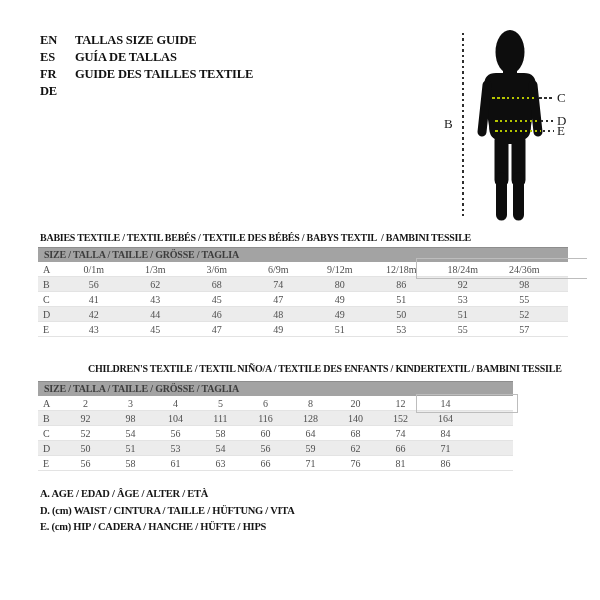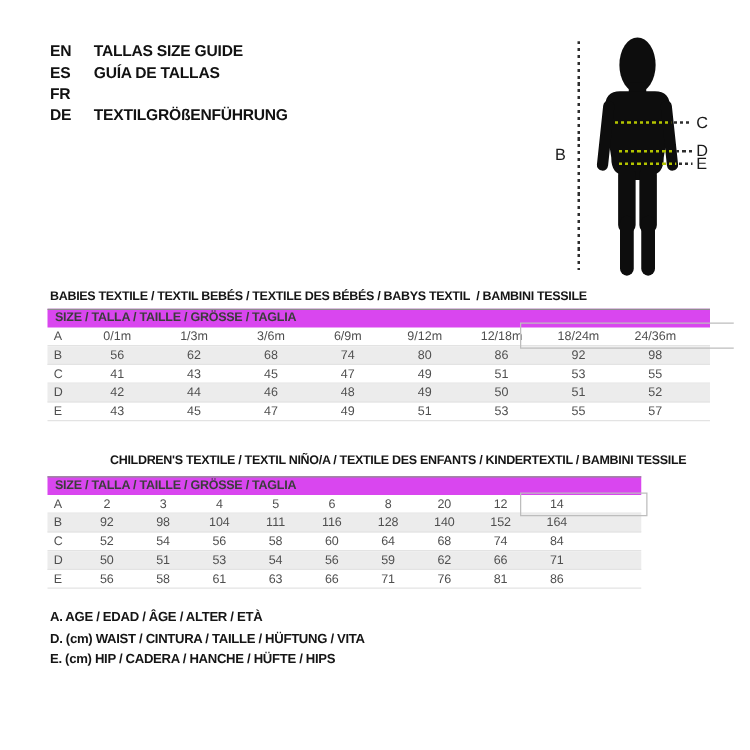--- a/index.html
+++ b/index.html
@@ -1,17 +1,17 @@
 <!DOCTYPE html>
 <html><head>
 <meta charset="utf-8">
 <style>
   html,body{margin:0;padding:0;background:#fff;}
   .canvas{position:relative;width:587px;height:600px;background:#ffffff;overflow:hidden;
-          font-family:Liberation Sans, sans-serif;}
+          font-family:Liberation Serif, serif;}
 
   
   .lang-list{position:absolute;left:40px;top:32px;}
   .lang-row{display:flex;height:17px;align-items:center;}
   .lang-code{width:35px;font-weight:700;font-size:12.5px;color:#111;letter-spacing:-0.2px;}
   .lang-label{font-weight:700;font-size:12.5px;color:#111;letter-spacing:-0.2px;white-space:pre;}
 
   
   .fig-svg{position:absolute;left:468px;top:28px;}
   .vdot{position:absolute;left:462px;top:33px;width:2px;height:183px;
@@ -22,21 +22,21 @@
   .fig-label{position:absolute;font-size:13px;color:#1a1a1a;}
 
   
   .sec-title{position:absolute;left:40px;font-size:10px;font-weight:700;color:#151515;
              letter-spacing:-0.25px;white-space:pre;}
   #babiesTitle{top:232px;}
   #childrenTitle{top:363px;margin-left:48px;}
 
   
   .stable{position:absolute;left:38px;}
-  .size-bar{height:15px;background:#d946ef;border-top:1px solid #8d8d8d;box-sizing:border-box;
+  .size-bar{height:15px;background:#a3a3a3;border-top:1px solid #8d8d8d;box-sizing:border-box;
             font-size:10px;font-weight:700;color:#3c3c3c;padding-left:6px;line-height:14px;
             letter-spacing:-0.2px;}
   .trow{display:flex;height:15px;align-items:center;font-size:10px;color:#4f4f4f;
         border-bottom:1px solid #e3e3e3;box-sizing:border-box;}
   .trow.stripe{background:#ececec;}
   .tletter{width:20px;padding-left:5px;flex:none;}
   .tcell{flex:1;text-align:center;}
   .table--babies{width:530px;top:247px;}
   .table--babies .trow{padding-right:13px;}
   .table--children{width:475px;top:381px;}
@@ -61,24 +61,24 @@
       <div class="lang-row">
         <span class="lang-code">EN</span>
         <span class="lang-label">TALLAS SIZE GUIDE</span>
       </div>
       <div class="lang-row">
         <span class="lang-code">ES</span>
         <span class="lang-label">GUÍA DE TALLAS</span>
       </div>
       <div class="lang-row">
         <span class="lang-code">FR</span>
+        <span class="lang-label">GUIDE DES TAILLES TEXTILE</span>
       </div>
       <div class="lang-row">
         <span class="lang-code">DE</span>
-        <span class="lang-label">TEXTILGRÖßENFÜHRUNG</span>
       </div>
     </div>
 
   <svg class="fig-svg" width="90" height="195" viewBox="0 0 90 195">
     <g fill="#0d0d0d" stroke="#0d0d0d">
       <ellipse cx="42" cy="24" rx="14.5" ry="22" stroke="none"></ellipse>
       <rect x="35" y="38" width="14" height="12" stroke="none"></rect>
       <path stroke="none" d="M16,58 Q16,45 28,45 L56,45 Q68,45 68,58 L67,72 L63,98 Q63,112 52,112 L32,112 Q21,112 21,98 L17,72 Z"></path>
       <rect x="28" y="104" width="28" height="12" rx="4" stroke="none"></rect>
       <line x1="19" y1="57" x2="14" y2="104" stroke-width="9" stroke-linecap="round"></line>

